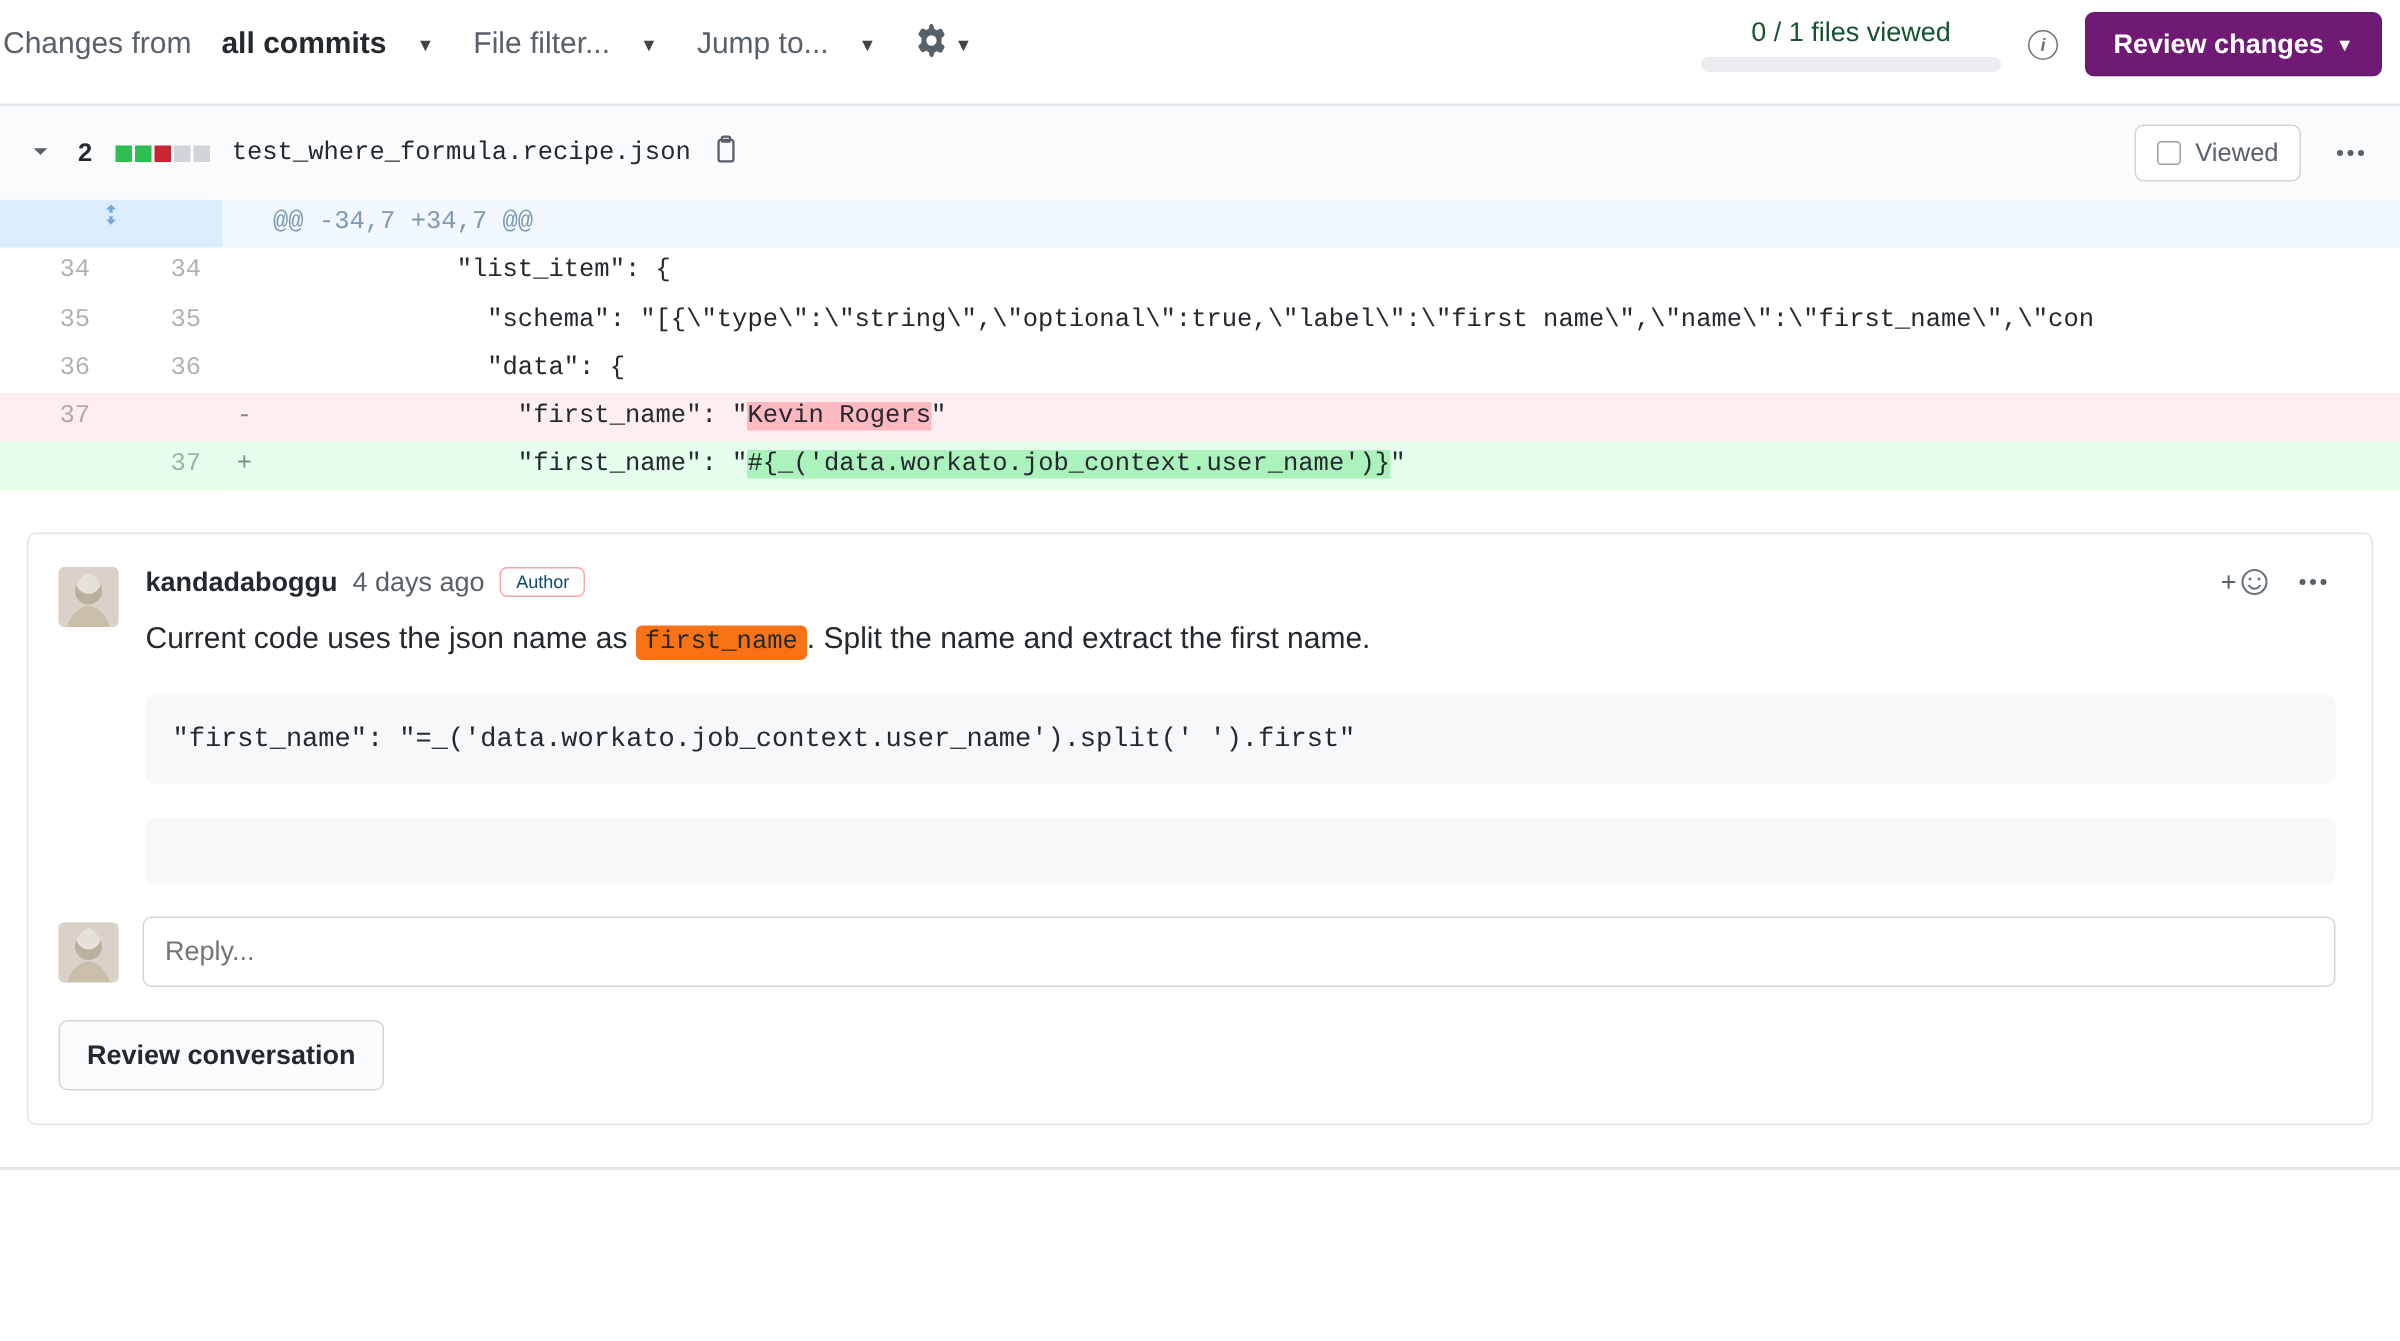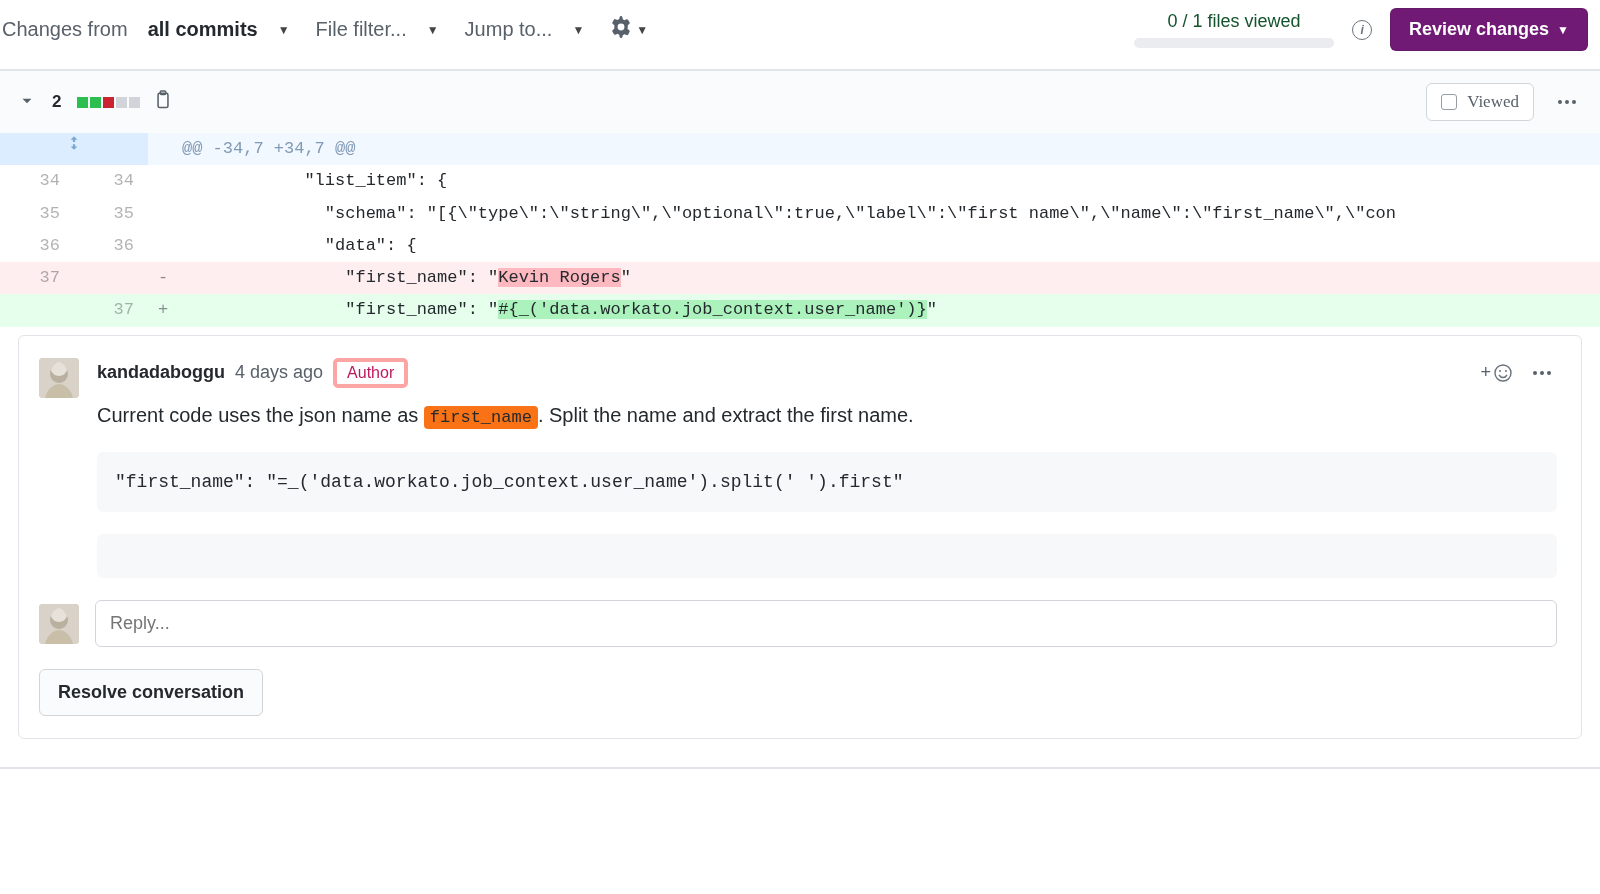--- a/index.html
+++ b/index.html
@@ -68,21 +68,20 @@
   .filename {
     font-family: SFMono-Regular, Consolas, "Liberation Mono", Menlo, monospace;
     font-size: 17px; color: #24292e;
   }
   .clip-icon svg { width: 18px; height: 22px; fill: none; stroke: #586069; stroke-width: 1.4; }
   .file-header-right { margin-left: auto; display: flex; align-items: center; gap: 18px; }
   .viewed-box {
     border: 1px solid #d1d5da; border-radius: 6px; padding: 8px 14px;
     display: inline-flex; align-items: center; gap: 10px; font-size: 17px; color: #586069;
     background: #fff;
-    font-family: Liberation Serif, serif;
   }
   .checkbox-empty { width: 16px; height: 16px; border: 1.5px solid #959da5; border-radius: 3px; }
   .kebab { display: inline-flex; gap: 3px; cursor: pointer; padding: 6px; }
   .kebab span { width: 4px; height: 4px; background: #586069; border-radius: 50%; }
 
   
   .diff {
     font-family: SFMono-Regular, Consolas, "Liberation Mono", Menlo, monospace;
     font-size: 17px; line-height: 1.9; width: 100%; overflow: hidden;
     white-space: nowrap;
@@ -104,40 +103,40 @@
   .hl-add { background:#acf2bd; }
 
   .expand-icon svg { width:18px; height:18px; fill:#79a7d6; }
 
   
   .thread-wrap {
     padding: 0 18px;
   }
   .thread-card {
     border: 1px solid #e1e4e8; border-radius: 6px; background: #fff;
-    margin-top: 8px; padding: 0 0 22px 0;
+    margin-top: 28px; padding: 0 0 22px 0;
   }
   .comment {
     display: flex; gap: 18px; padding: 22px 24px 0 20px;
     position: relative;
   }
   .avatar {
     width: 40px; height: 40px; border-radius: 4px; background:#cfc8c0;
     flex-shrink:0; overflow:hidden;
   }
   .avatar svg { width:100%; height:100%; display:block; }
   .comment-body { flex: 1; min-width: 0; }
   .comment-header {
     display:flex; align-items:center; gap:10px; font-size:18px;
   }
   .author-name { font-weight:700; color:#24292e; }
   .timestamp { color:#586069; }
   .role-badge {
-    border:4px solid #fca5a5; border-radius:5px; padding:2px 10px;
-    font-size:16px; color:#be185d; background:#fff;
+    border:1px solid #fca5a5; border-radius:5px; padding:2px 10px;
+    font-size:12px; color:#0c4a6e; background:#fff;
   }
   .comment-actions {
     margin-left:auto; display:flex; align-items:center; gap:14px; color:#586069;
   }
   .react-btn { display:inline-flex; align-items:center; gap:2px; font-size:18px; cursor:pointer; color:#586069; }
   .react-btn svg { width:20px; height:20px; fill:none; stroke:#6a737d; stroke-width:1.4; }
 
   .comment-text { margin-top:12px; font-size:20px; line-height:1.5; }
   .inline-code {
     font-family: SFMono-Regular, Consolas, "Liberation Mono", Menlo, monospace;
@@ -219,20 +218,21 @@
         </svg>
     </span>
     <span class="change-count">2</span>
     <span class="diffstat">
       <span class="ds-add"></span>
       <span class="ds-add"></span>
       <span class="ds-del"></span>
       <span class="ds-neutral"></span>
       <span class="ds-neutral"></span>
     </span>
+    <span class="filename">test_where_formula.recipe.json</span>
     <span class="clip-icon">
       <svg viewBox="0 0 16 20">
           <rect x="3.5" y="3" width="9" height="13" rx="1.5"></rect>
           <rect x="5.5" y="1" width="5" height="3" rx="1"></rect>
         </svg>
     </span>
 
     <div class="file-header-right">
       <label class="viewed-box">
         <span class="checkbox-empty"></span>
@@ -339,20 +339,20 @@
               <rect width="40" height="40" fill="#d8d2c8"></rect>
               <circle cx="20" cy="16" r="9" fill="#bab0a0"></circle>
               <path d="M6 40c2-10 10-14 14-14s12 4 14 14z" fill="#c9bfa9"></path>
               <path d="M12 12c2-5 6-8 8-8s6 3 8 8c-1 3-4 6-8 6s-7-3-8-6z" fill="#e6e2da"></path>
             </svg>
         </div>
         <input type="text" class="reply-input" placeholder="Reply..." style="">
       </div>
 
       <div class="resolve-row">
-        <button class="resolve-btn">Resolve conversation</button>
+        <button class="resolve-btn">Review conversation</button>
       </div>
 
     </div>
   </div>
 
   <div class="bottom-rule"></div>
 </div>
 
 </body></html>

